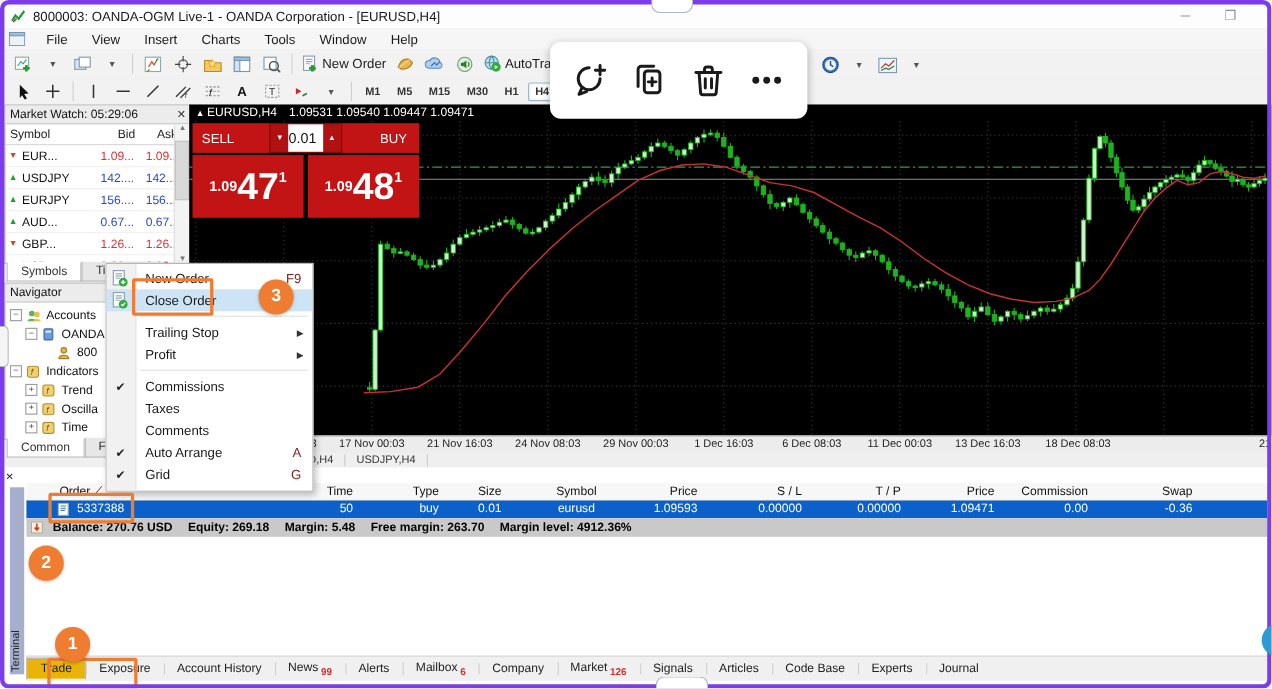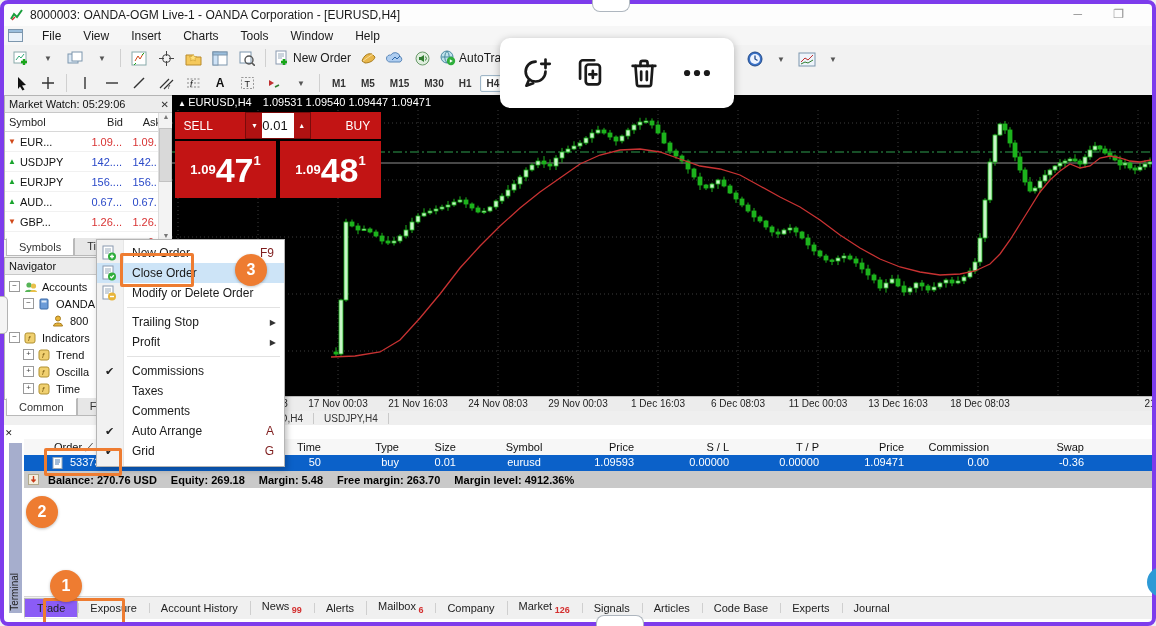--- a/index.html
+++ b/index.html
@@ -76,21 +76,21 @@
   #term-strip .vlab{position:absolute;left:0px;bottom:2px;writing-mode:vertical-rl;transform:rotate(180deg);
                     font-size:10px;color:#222;}
   #term-head{position:absolute;left:20px;top:14px;right:0;height:16px;background:#f7f7f7;border-bottom:1px solid #dcdcdc;}
   #term-head span, #term-row span{position:absolute;font-size:11px;white-space:nowrap;}
   #term-row{position:absolute;left:20px;top:30px;right:0;height:16px;background:#0b61c9;color:#fff;}
   #term-balance{position:absolute;left:20px;top:46px;right:0;height:17px;background:#c9c9c9;display:flex;
                 align-items:center;gap:14px;font-weight:bold;font-size:11px;color:#000;padding-left:24px;}
   #term-tabs{position:absolute;left:20px;bottom:3px;right:0;height:22px;background:#f0f0f0;border-top:1px solid #d6d6d6;
              display:flex;align-items:center;font-size:11px;color:#222;}
   .term-tab{padding:3px 12px;position:relative;}
-  .term-tab.active{background:#8b5cf6;border:1px solid #b9b9b9;border-bottom-color:#fff;}
+  .term-tab.active{background:#eab308;border:1px solid #b9b9b9;border-bottom-color:#fff;}
   .term-tab + .term-tab::before{content:"";position:absolute;left:0;top:4px;bottom:4px;width:1px;background:#cfcfcf;}
   .badge-n{color:#d42f2f;font-size:9px;font-weight:bold;vertical-align:sub;}
   
   #ctx{position:absolute;left:96px;top:239px;width:187px;background:#fff;border:1px solid #b5b5b5;
        box-shadow:2px 3px 6px rgba(0,0,0,.25);z-index:30;padding:3px 0 5px 0;}
   #ctx::before{content:"";position:absolute;left:0;top:0;bottom:0;width:26px;background:#f1f1f1;border-right:1px solid #e6e6e6;}
   .ctx-item{position:relative;height:20px;display:flex;align-items:center;font-size:12px;color:#1a1a1a;padding-left:35px;}
   .ctx-item.hl{background:#cde4f7;}
   .ctx-item .sc{margin-left:auto;margin-right:10px;color:#7f1d1d;}
   .ctx-item .sub{margin-left:auto;margin-right:8px;font-size:8px;color:#333;}
@@ -922,31 +922,20 @@
         <span class="ctx-ic">
           <svg width="16" height="16" viewBox="0 0 16 16">
             <rect x="2" y="1" width="10" height="13" fill="#fff" stroke="#8a9ab0"></rect>
             <path d="M4 4h6M4 6h6M4 8h4" stroke="#9ab"></path>
             <circle cx="11" cy="11.5" r="4" fill="#2fae3c"></circle>
             <path d="M9.2 11.5l1.3 1.4 2.3-2.6" stroke="#fff" stroke-width="1.3" fill="none"></path>
           </svg>
         </span>
         <span>Close Order</span>
       </div>
-      <div class="ctx-item">
-        <span class="ctx-ic">
-          <svg width="16" height="16" viewBox="0 0 16 16">
-            <rect x="2" y="1" width="10" height="13" fill="#fff" stroke="#8a9ab0"></rect>
-            <path d="M4 4h6M4 6h6M4 8h4" stroke="#9ab"></path>
-            <circle cx="11" cy="11.5" r="4" fill="#e8b53a"></circle>
-            <path d="M9 11.5h4" stroke="#fff" stroke-width="1.4"></path>
-          </svg>
-        </span>
-        <span>Modify or Delete Order</span>
-      </div>
       <div class="ctx-sep"></div>
       <div class="ctx-item">
         <span>Trailing Stop</span>
         <span class="sub">▶</span>
       </div>
       <div class="ctx-item">
         <span>Profit</span>
         <span class="sub">▶</span>
       </div>
       <div class="ctx-sep"></div>

